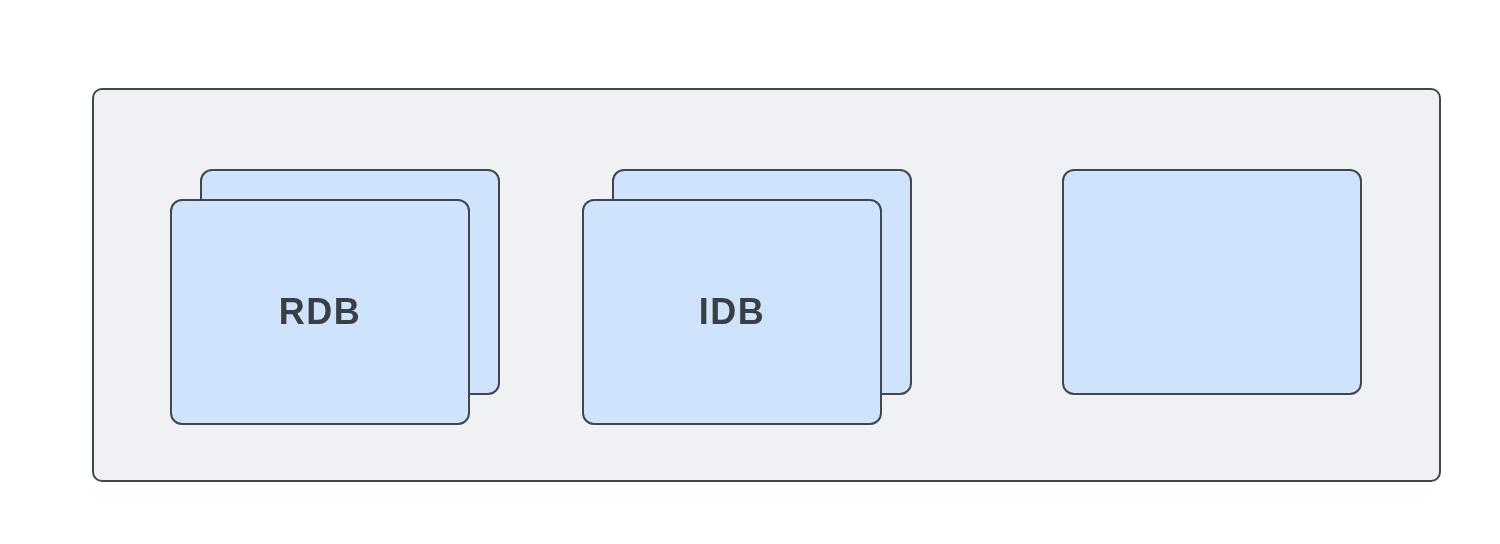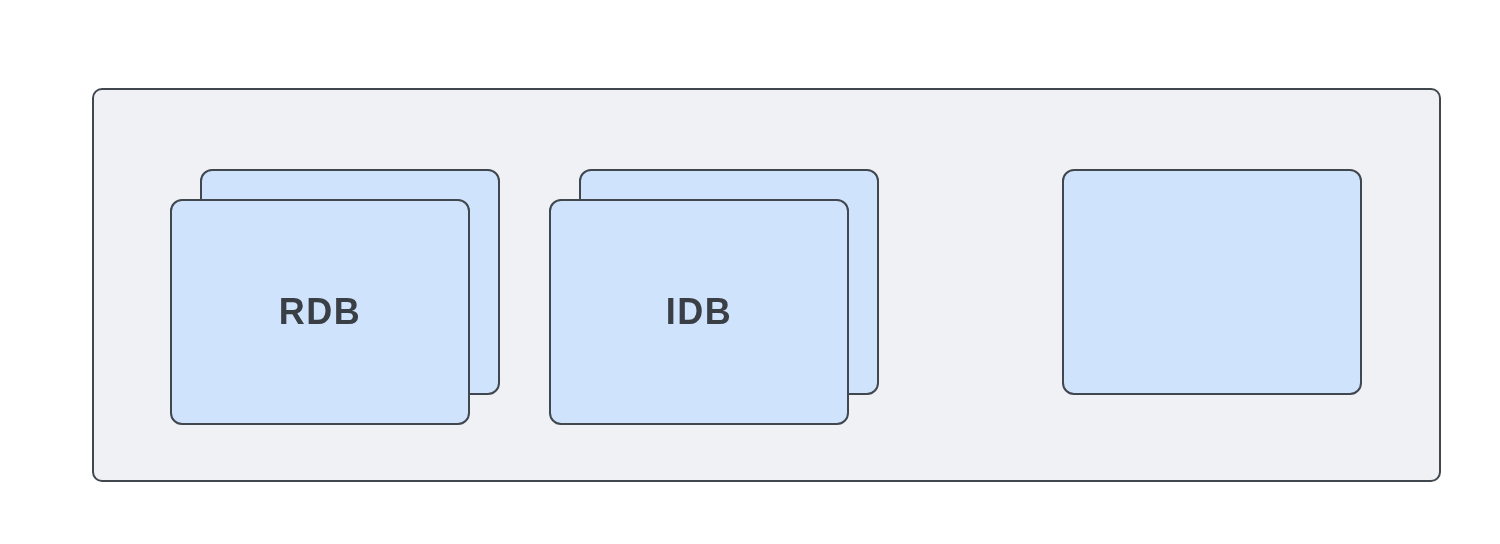--- a/index.html
+++ b/index.html
@@ -24,21 +24,21 @@
     background:var(--container-bg);
     border:2px solid var(--border);
     border-radius:10px;
   }
   .db-group{
     position:absolute;
     width:338px;height:264px;
     top:149px;
   }
   .db-group.g0{left:150px;}
-  .db-group.g1{left:529px;}
+  .db-group.g1{left:562px;}
   .db-group.g2{left:1012px;}
   .card{
     position:absolute;
     width:300px;height:226px;
     background:var(--card-bg);
     border:2px solid var(--border);
     border-radius:12px;
   }
   .card.back{right:0;top:0;}
   .card.front{

